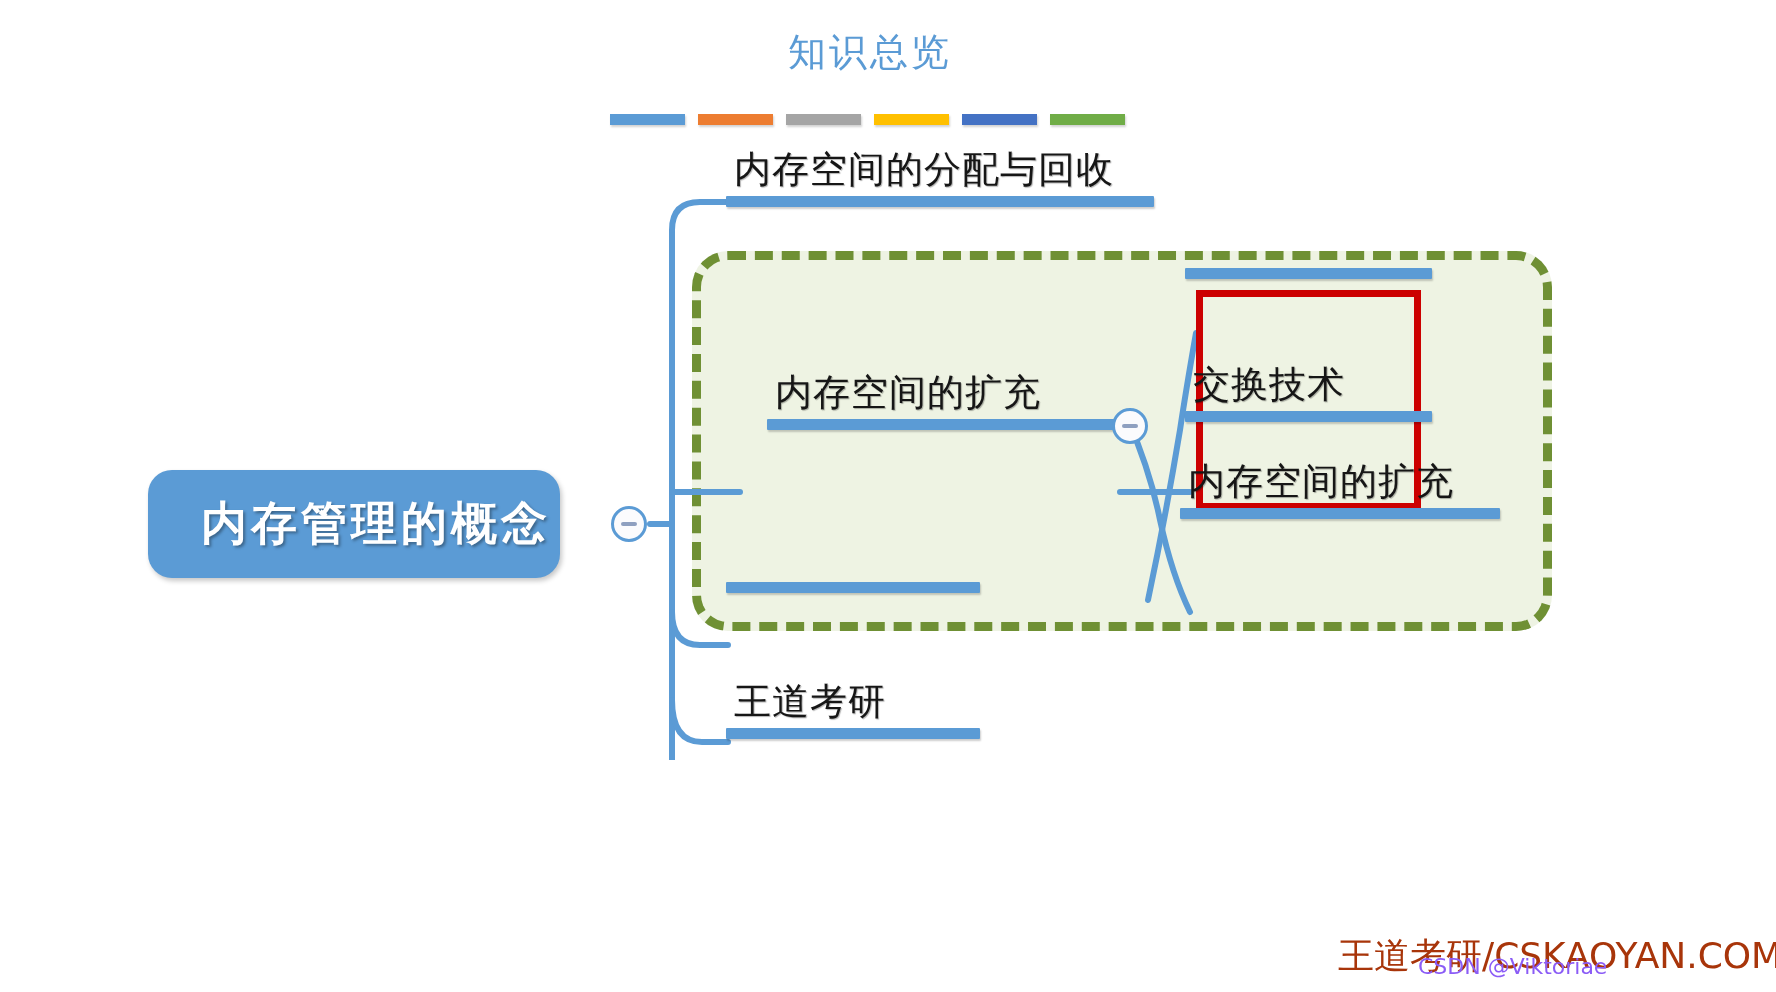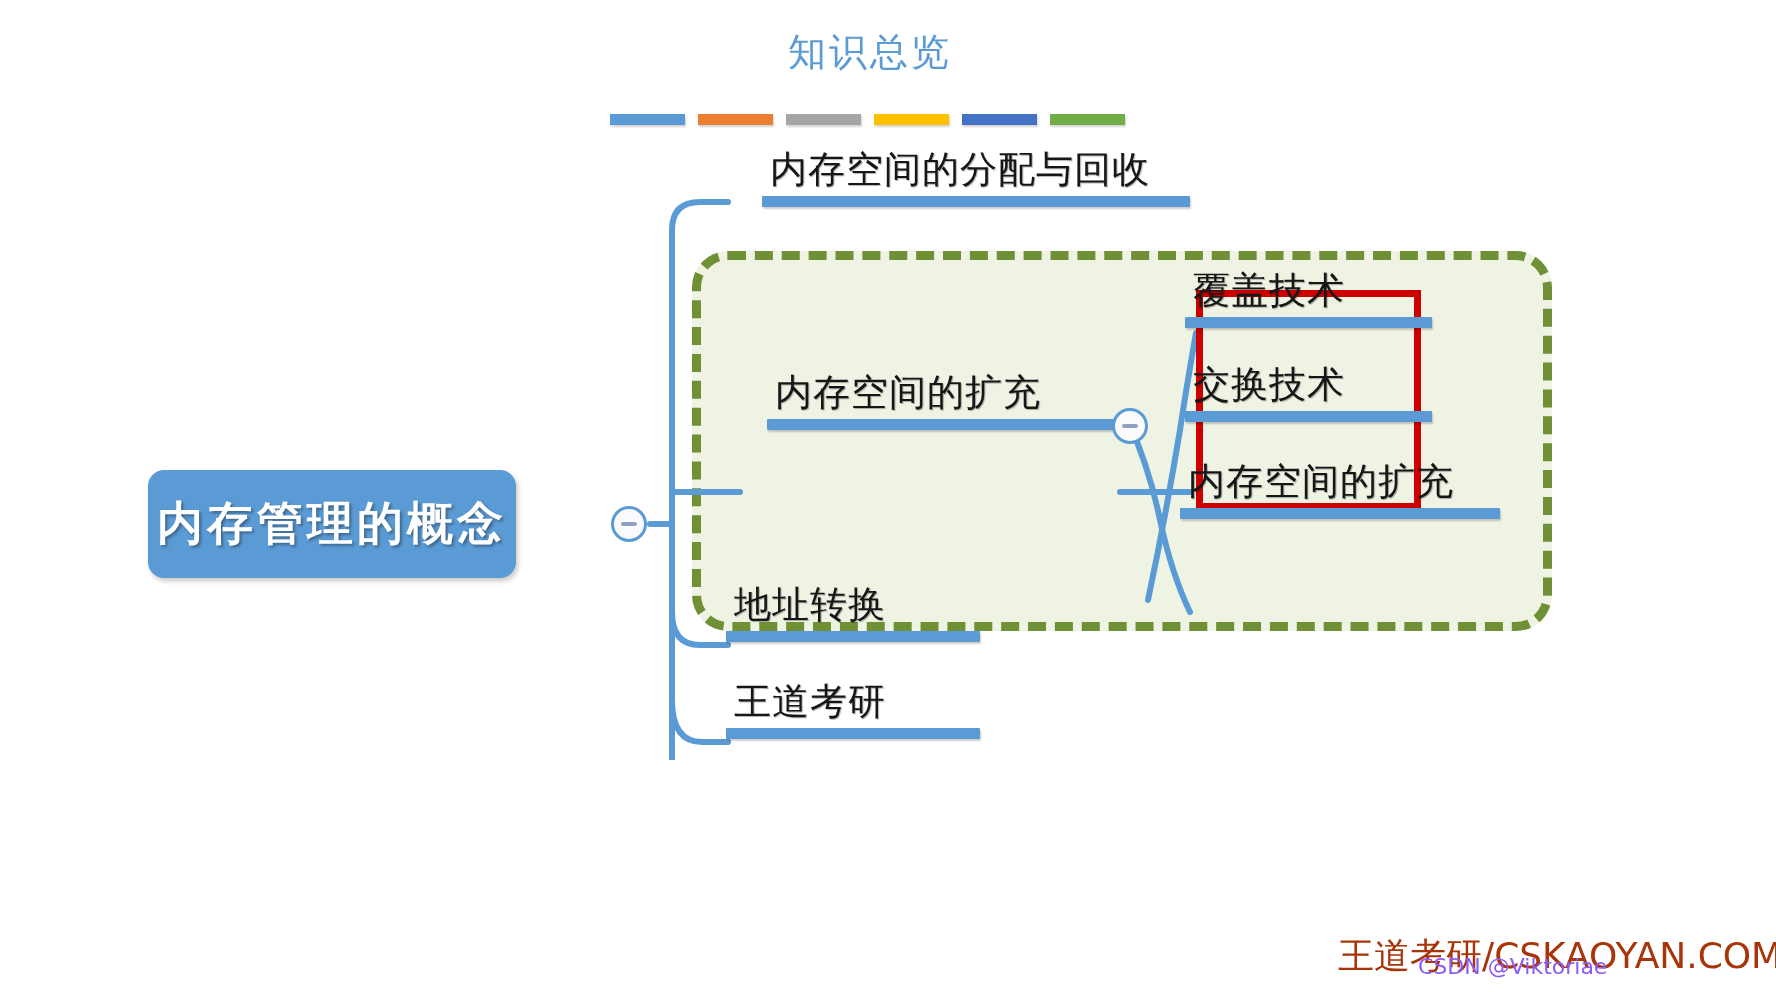--- a/index.html
+++ b/index.html
@@ -67,25 +67,26 @@
   }
 
   
   .root-node {
     position: absolute;
     left: 148px;
     top: 470px;
     width: 368px;
     height: 108px;
     background: #5B9BD5;
-    border-radius: 16px;
+    border-radius: 24px;
     display: flex;
     align-items: center;
     justify-content: center;
     box-shadow: 2px 3px 5px rgba(0,0,0,0.22);
+    padding-left: 44px;
   }
   .root-label {
     font-size: 46px;
     font-weight: bold;
     color: #ffffff;
     letter-spacing: 4px;
     text-shadow: 2px 2px 3px rgba(0,0,0,0.35);
     white-space: nowrap;
   }
 
@@ -153,21 +154,21 @@
   }
   .topic .topic-underline {
     display: block;
     height: 11px;
     background: #5B9BD5;
     border-radius: 1px;
     box-shadow: 1px 2px 2px rgba(0,0,0,0.20);
   }
 
   
-  .topic-alloc      { left: 726px; top: 147px; margin-left: 36px; }
+  .topic-alloc      { left: 726px; top: 147px; }
   .topic-alloc .topic-underline { width: 428px; }
 
   .topic-expand     { left: 767px; top: 358px; margin-top: 12px; }
   .topic-expand .topic-underline { width: 356px; }
 
   .topic-overlay    { left: 1185px; top: 268px; }
   .topic-overlay .topic-underline { width: 247px; }
 
   .topic-swap       { left: 1185px; top: 362px; }
   .topic-swap .topic-underline { width: 247px; }
@@ -255,36 +256,34 @@
       <span class="topic-underline"></span>
     </div>
 
     <div class="topic topic-expand">
       <span class="topic-label">内存空间的扩充</span>
       <span class="topic-underline"></span>
     </div>
     <div class="toggle branch-toggle"></div>
 
     <div class="topic topic-overlay">
-      <span class="topic-label">覆盖技术</span>
       <span class="topic-underline"></span>
     </div>
 
     <div class="topic topic-swap">
       <span class="topic-label">交换技术</span>
       <span class="topic-underline"></span>
     </div>
 
     <div class="topic topic-virtual">
       <span class="topic-label">内存空间的扩充</span>
       <span class="topic-underline"></span>
     </div>
 
     <div class="topic topic-address">
-      <span class="topic-label">地址转换</span>
       <span class="topic-underline"></span>
     </div>
 
     <div class="topic topic-protect">
       <span class="topic-label">王道考研</span>
       <span class="topic-underline"></span>
     </div>
 
   </div>
 

